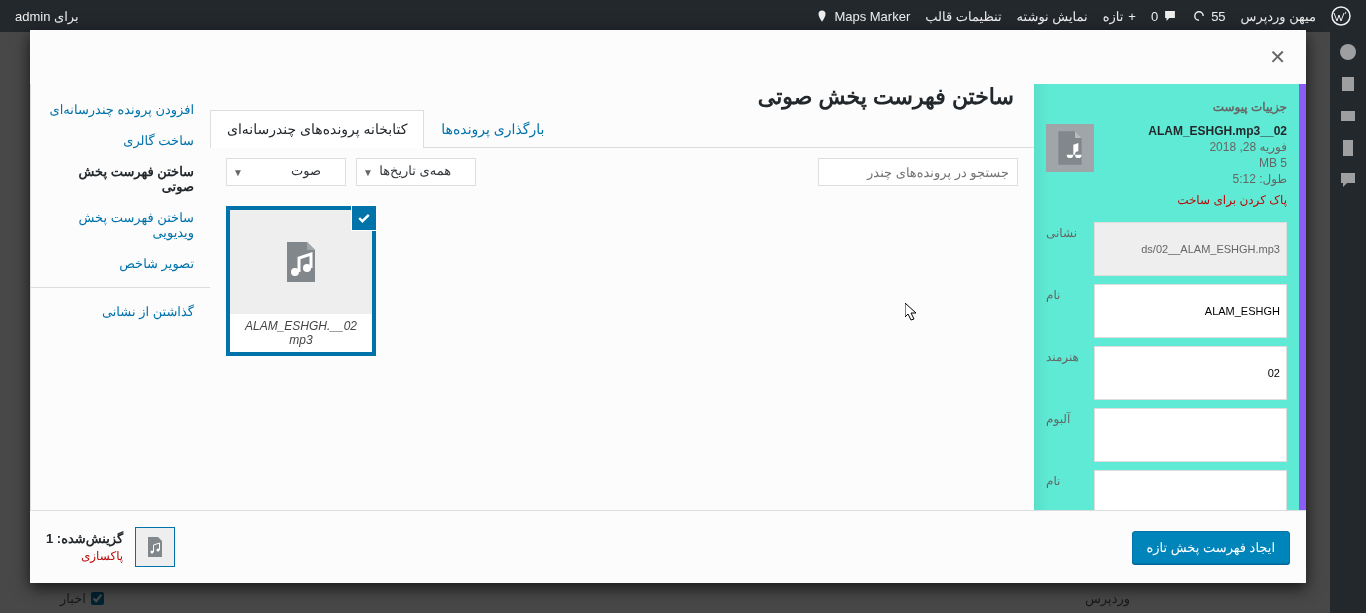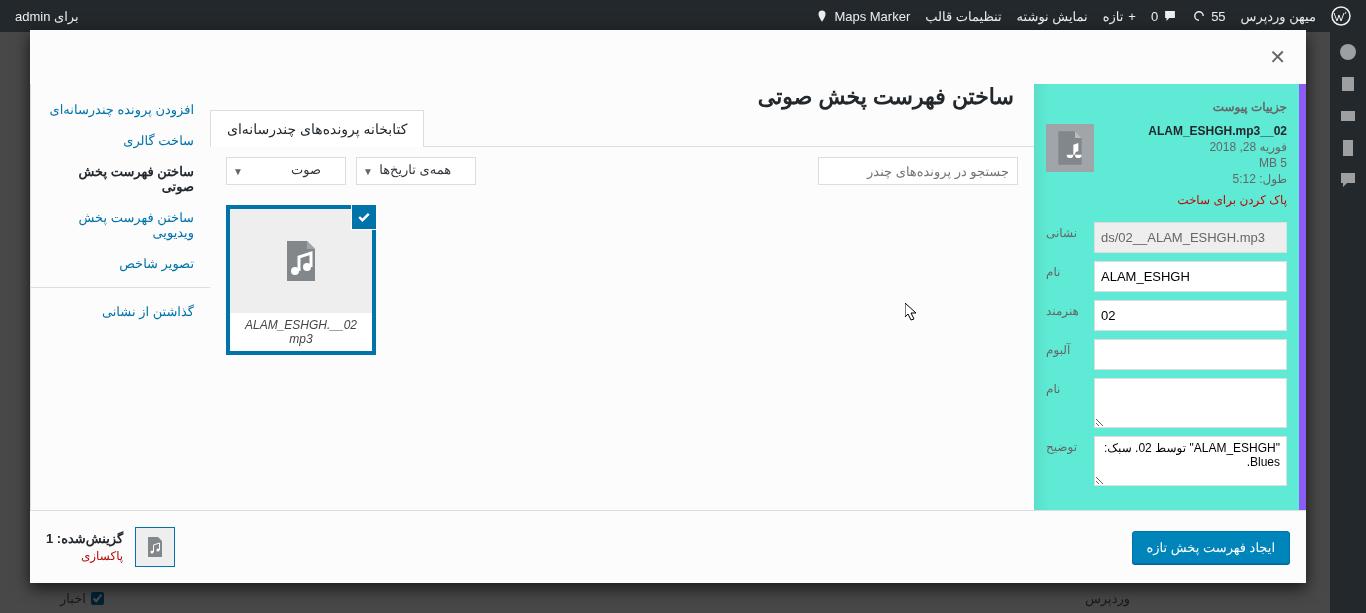--- a/index.html
+++ b/index.html
@@ -62,21 +62,21 @@
 .details-title { font-size: 12px; font-weight: bold; color: #666; margin-bottom: 10px; text-align: right; }
 .attachment-info { display: flex; gap: 26px; margin-bottom: 15px; align-items: flex-start; }
 .attachment-thumb { width: 48px; height: 48px; background: #a0a5aa; display: flex; align-items: center; justify-content: center; flex-shrink: 0; }
 .attachment-meta { flex: 1; text-align: right; }
 .attachment-meta .filename { font-weight: bold; color: #23282d; direction: ltr; text-align: right; }
 .attachment-meta div { color: #666; margin-bottom: 2px; }
 .delete-link { color: #bc0b0b; cursor: pointer; margin-top: 5px; display: inline-block; }
 
 .form-row { display: flex; align-items: flex-start; margin-bottom: 8px; gap: 8px; }
 .form-label { width: 40px; text-align: left; color: #666; font-size: 12px; padding-top: 4px; flex-shrink: 0; }
-.form-input { flex: 1; border: 1px solid #ddd; padding: 7px 6px; font-size: 13px; background: #fff; direction: ltr; text-align: left; }
+.form-input { flex: 1; border: 1px solid #ddd; padding: 20px 6px; font-size: 11px; background: #fff; direction: ltr; text-align: right; }
 .form-input[readonly] { background: #eee; color: #666; }
 .form-textarea { flex: 1; border: 1px solid #ddd; padding: 4px 6px; font-size: 12px; background: #fff; min-height: 50px; resize: vertical; }
 .form-textarea-desc { direction: rtl; text-align: right; }
 
 
 .modal-footer { border-top: 1px solid #ddd; padding: 16px 16px; display: flex; justify-content: space-between; align-items: center; background: #fcfcfc; }
 .footer-right { display: flex; align-items: center; gap: 12px; }
 .selection-info { text-align: right; }
 .selection-count { font-weight: bold; font-size: 13px; color: #23282d; }
 .clear-link { color: #bc0b0b; font-size: 12px; cursor: pointer; }
@@ -210,20 +210,21 @@
         <textarea class="form-textarea form-textarea-desc" style="">"ALAM_ESHGH" توسط 02. سبک: Blues.</textarea>
         <label class="form-label">توضیح</label>
       </div>
     </div>
 
     <div class="content-area">
       <div style="text-align:right;padding:0 20px 5px 0">
         <h1 class="modal-title">ساختن فهرست پخش صوتی</h1>
       </div>
       <div class="tabs">
+        <div class="tab">بارگذاری پرونده‌ها</div>
         <div class="tab active">کتابخانه پرونده‌های چندرسانه‌ای</div>
       </div>
       <div class="toolbar">
         <input class="search-input" placeholder="جستجو در پرونده‌های چندر" style="">
         <div class="toolbar-right">
           <div class="select-box">
             <span>همه‌ی تاریخ‌ها</span>
             <span class="select-arrow">▼</span>
           </div>
           <div class="select-box">

